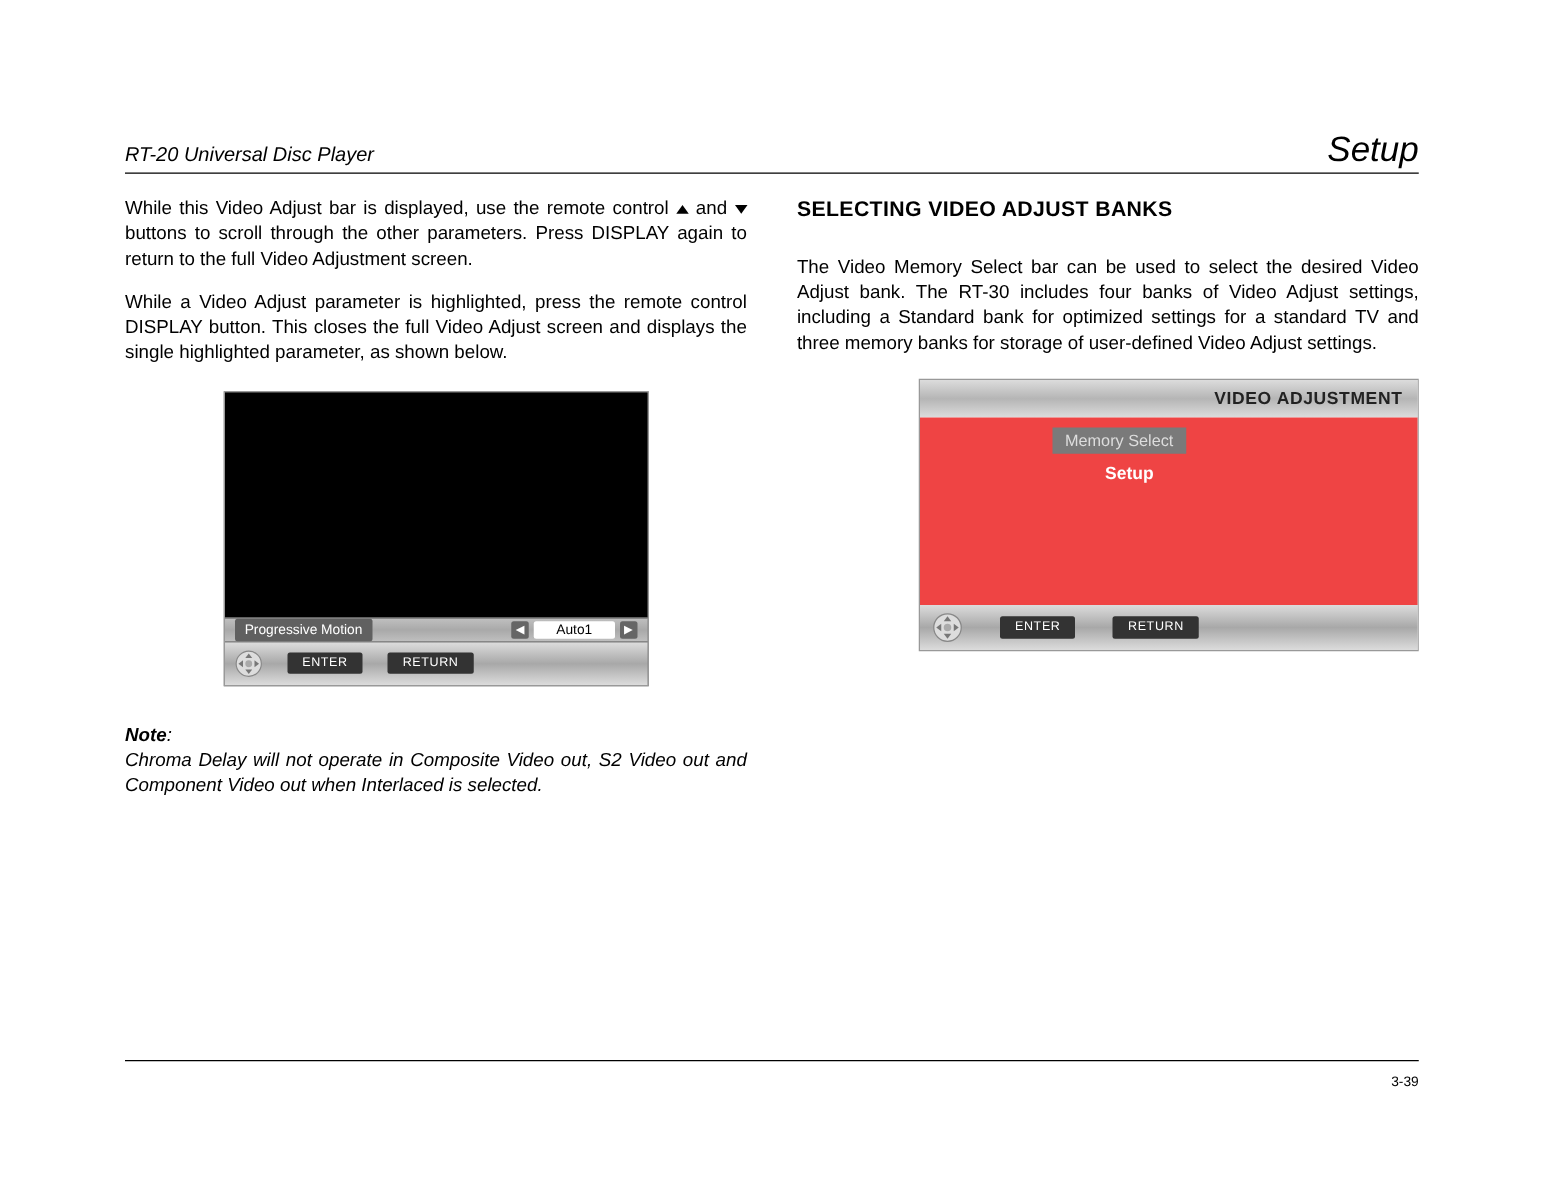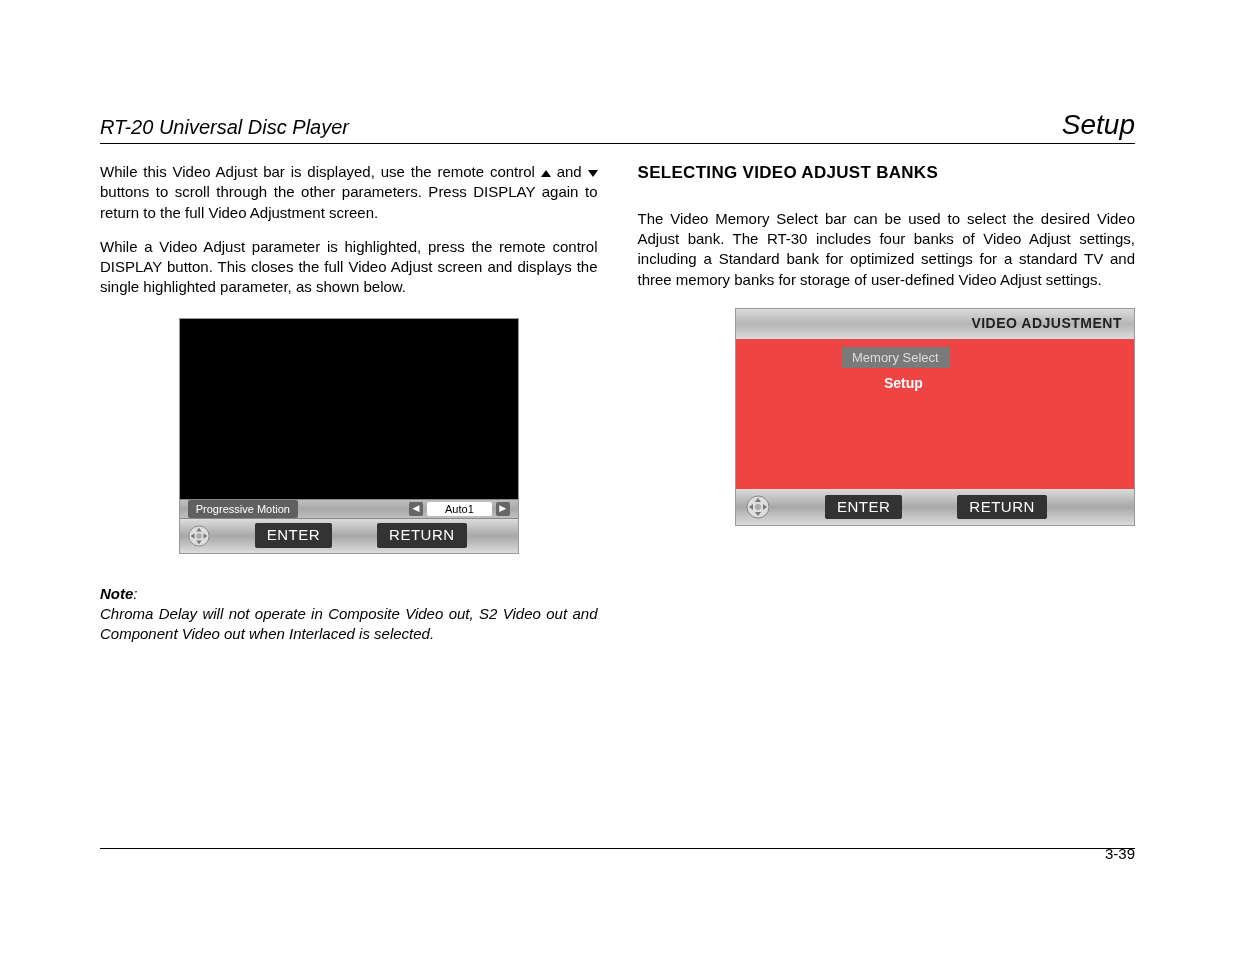--- a/index.html
+++ b/index.html
@@ -15,21 +15,21 @@
   .header-row {
     display: flex;
     justify-content: space-between;
     align-items: baseline;
     border-bottom: 1px solid #000;
     padding-bottom: 2px;
     margin-bottom: 18px;
   }
   .header-left {
     font-style: italic;
-    font-size: 20px;
+    font-size: 16px;
     margin-top: 36px;
   }
   .header-right {
     font-style: italic;
     font-size: 28px;
     font-weight: 500;
     font-family: "Optima", "Segoe UI", sans-serif;
   }
   .columns {
     display: flex;
@@ -130,25 +130,24 @@
     gap: 20px;
   }
   .dpad {
     width: 22px; height: 22px;
     position: relative;
   }
   .dpad svg { width: 22px; height: 22px; }
   .osd-btn {
     background: #333;
     color: #fff;
-    font-size: 15px;
+    font-size: 10px;
     padding: 2px 12px;
     border-radius: 2px;
     letter-spacing: 0.5px;
-    margin-left: 25px;
   }
   .note-head {
     font-weight: bold;
     font-style: italic;
   }
   .note-body {
     font-style: italic;
     text-align: justify;
     font-size: 15px;
   }
@@ -211,22 +210,22 @@
   .footer-line {
     position: absolute;
     left: 100px;
     right: 100px;
     bottom: 105px;
     border-top: 1px solid #000;
   }
   .page-num {
     position: absolute;
     right: 100px;
-    bottom: 92px;
-    font-size: 15px;
+    bottom: 82px;
+    font-size: 11px;
   }
 </style>
 </head>
 <body>
 
 <div class="header-row">
   <div class="header-left">RT-20 Universal Disc Player</div>
   <div class="header-right">Setup</div>
 </div>
 

